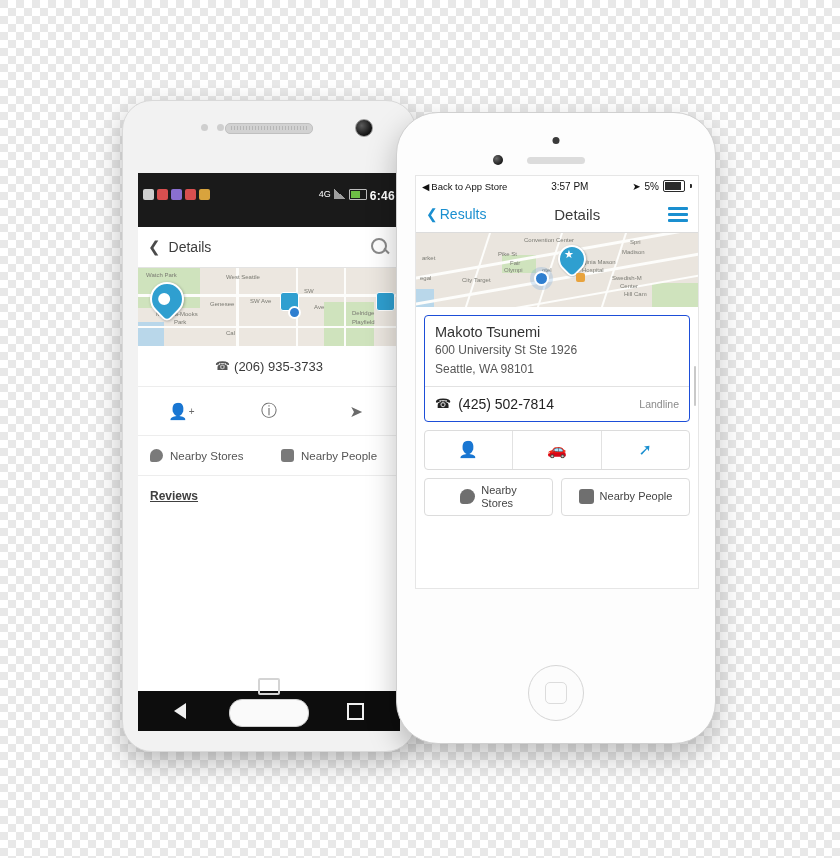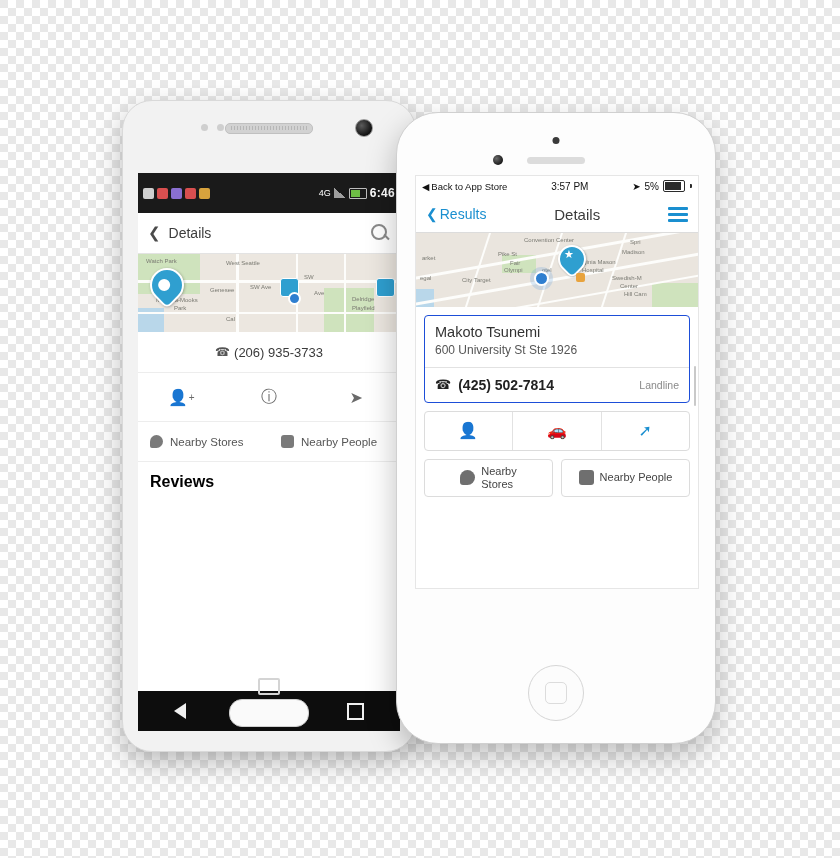--- a/index.html
+++ b/index.html
@@ -38,21 +38,21 @@
   .a-dot.d2{left:94px;}
   .a-cam{position:absolute;right:42px;top:18px;width:16px;height:16px;border-radius:50%;
     background:radial-gradient(circle at 35% 35%,#5b5b5b,#111 70%);border:1px solid #9a9a9a;}
 
   .android-screen{
     position:absolute;left:15px;top:72px;width:262px;height:518px;
     background:#fff;overflow:hidden;
   }
   .a-status{
     height:22px;background:#1a1a1a;color:#fff;font-size:10px;
-    display:flex;align-items:center;padding:9px 5px;gap:3px;
+    display:flex;align-items:flex-start;padding:16px 5px;gap:3px;
   }
   .a-status .sicon{width:11px;height:11px;border-radius:2px;display:inline-block;}
   .a-status .spacer{flex:1;}
   .a-time{font-size:12px;font-weight:bold;color:#fff;letter-spacing:.3px;}
   .a-4g{font-size:9px;color:#fff;}
   .a-bars{display:inline-block;width:12px;height:10px;
     background:linear-gradient(to top right,#9e9e9e 50%,transparent 50%);}
   .a-batt{display:inline-block;width:16px;height:9px;border:1px solid #bdbdbd;border-radius:1px;position:relative;}
   .a-batt:after{content:"";position:absolute;left:1px;top:1px;bottom:1px;width:9px;background:#6ebd45;}
 
@@ -115,21 +115,21 @@
   .glyph-phone{display:inline-block;width:12px;height:12px;color:#555;font-size:12px;line-height:12px;}
 
   .a-actions{
     height:48px;display:flex;align-items:center;border-bottom:1px solid #ededed;
   }
   .a-actions > div{flex:1;display:flex;align-items:center;justify-content:center;color:#6a6a6a;font-size:16px;}
   .a-list-row{
     height:39px;display:flex;align-items:center;border-bottom:1px solid #ededed;font-size:11.5px;color:#555;
   }
   .a-list-row .cell{flex:1;display:flex;align-items:center;gap:7px;padding-left:12px;}
-  .a-reviews{height:40px;display:flex;align-items:center;padding-left:12px;font-size:16px;font-weight:bold;color:#000000;}
+  .a-reviews{height:40px;display:flex;align-items:center;padding-left:12px;font-size:12px;font-weight:bold;color:#404040;text-decoration:underline;}
 
   .android-nav{
     position:absolute;left:15px;top:590px;width:262px;height:40px;background:#0d0d0d;
     display:flex;align-items:center;justify-content:space-around;
   }
   .nav-tri{width:0;height:0;border-top:8px solid transparent;border-bottom:8px solid transparent;border-right:12px solid #f0f0f0;}
   .nav-cir{width:15px;height:15px;border:2px solid #f0f0f0;border-radius:50%;}
   .nav-sq{width:13px;height:13px;border:2px solid #f0f0f0;}
 
   .android-home{
@@ -187,21 +187,21 @@
   .i-orangepin{position:absolute;left:160px;top:40px;width:9px;height:9px;border-radius:2px;background:#e8a33d;}
 
   .i-card{
     margin:8px;border:1px solid #1d4ed8;border-radius:4px;background:#fff;
   }
   .i-name{font-size:14.5px;color:#333;padding:8px 10px 0 10px;}
   .i-addr{font-size:12px;color:#555;padding:2px 10px 8px 10px;line-height:1.4;}
   .i-phonerow{
     border-top:1px solid #e2e2e2;height:34px;display:flex;align-items:center;padding:0 10px;gap:7px;
   }
-  .i-phone-num{font-size:14px;color:#222;font-weight:bold;flex:1;}
+  .i-phone-num{font-size:14px;color:#222;font-weight:normal;flex:1;}
   .i-landline{font-size:10.5px;color:#8a8a8a;}
 
   .i-actions{
     margin:8px;border:1px solid #dcdcdc;border-radius:4px;height:38px;display:flex;align-items:center;
   }
   .i-actions > div{flex:1;display:flex;align-items:center;justify-content:center;color:#1a8fd0;font-size:16px;}
   .i-actions .divider{flex:0 0 1px;width:1px;height:100%;background:#e2e2e2;}
 
   .i-buttons{margin:8px 8px;display:flex;gap:8px;}
   .i-btn{
@@ -378,20 +378,21 @@
           <div class="body"></div>
           <div class="star">★</div>
         </div>
         <div class="i-bluedot"></div>
         <div class="i-orangepin"></div>
       </div>
 
       <div class="i-card">
         <div class="i-name">Makoto Tsunemi</div>
         <div class="i-addr">600 University St Ste 1926</div>
+        <div class="i-addr" style="padding-top:0;margin-top:-6px;">Seattle, WA 98101</div>
         <div class="i-phonerow">
           <span style="color:#222;font-size:13px;">☎</span>
           <span class="i-phone-num">(425) 502-7814</span>
           <span class="i-landline">Landline</span>
         </div>
       </div>
 
       <div class="i-actions">
         <div>👤</div>
         <div class="divider"></div>

